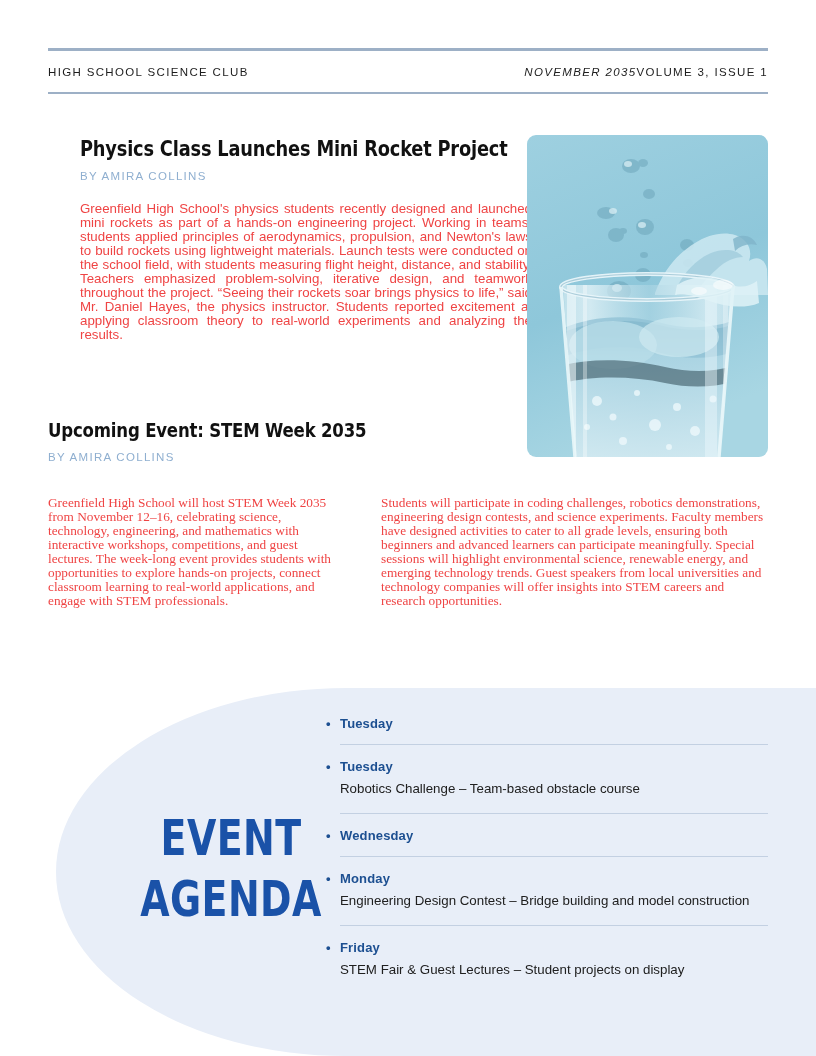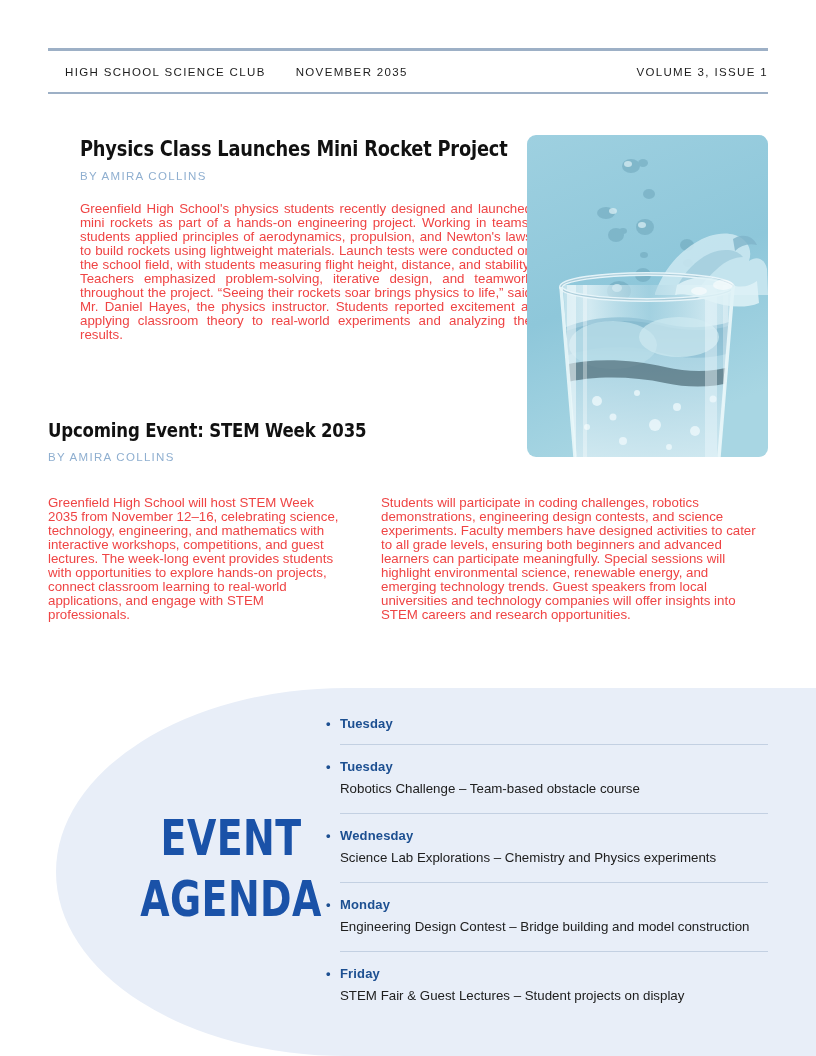--- a/index.html
+++ b/index.html
@@ -27,30 +27,29 @@
     height: 3px;
     background: #9db0c6;
     width: 100%;
   }
   .rule.thin { height: 2px; }
   #masthead-row {
     display: flex;
     align-items: center;
     justify-content: space-between;
     height: 41px;
-    margin-left: 17px;
   }
   .mast-text {
     font-size: 11.5px;
     letter-spacing: 1.35px;
     color: #1d1d1d;
     white-space: nowrap;
   }
   #mast-left   { flex: 0 0 auto; text-align: left; }
-  #mast-center { flex: 1 1 auto; text-align: left; padding-left: 30px; }
+  #mast-center { flex: 1 1 auto; text-align: right; padding-left: 30px; font-style: italic; }
   #mast-right  { flex: 0 0 auto; text-align: center; }
 
   
   #article-one {
     position: absolute;
     left: 48px;
     top: 136px;
     width: 452px;
     margin-left: 32px;
   }
@@ -95,20 +94,21 @@
     position: absolute;
     left: 48px;
     top: 418px;
     width: 720px;
   }
   #article-two .headline { font-size: 20px; }
   #two-col {
     display: flex;
     gap: 40px;
     margin-top: 2px;
+    font-family: Liberation Serif, serif;
   }
   #col-left  { width: 293px; }
   #col-right { width: 385px; }
 
   
   #agenda-panel {
     position: absolute;
     left: 56px;
     top: 688px;
     width: 760px;
@@ -311,21 +311,20 @@
       </div>
       <div class="agenda-desc">Robotics Challenge – Team-based obstacle course</div>
     </div>
     <div class="agenda-sep"></div>
 
     <div class="agenda-item">
       <div class="agenda-day">
         <span class="agenda-bullet">•</span>
         <span>Wednesday</span>
       </div>
-      <div class="agenda-desc">Science Lab Explorations – Chemistry and Physics experiments</div>
     </div>
     <div class="agenda-sep"></div>
 
     <div class="agenda-item">
       <div class="agenda-day">
         <span class="agenda-bullet">•</span>
         <span>Monday</span>
       </div>
       <div class="agenda-desc">Engineering Design Contest – Bridge building and model construction</div>
     </div>

